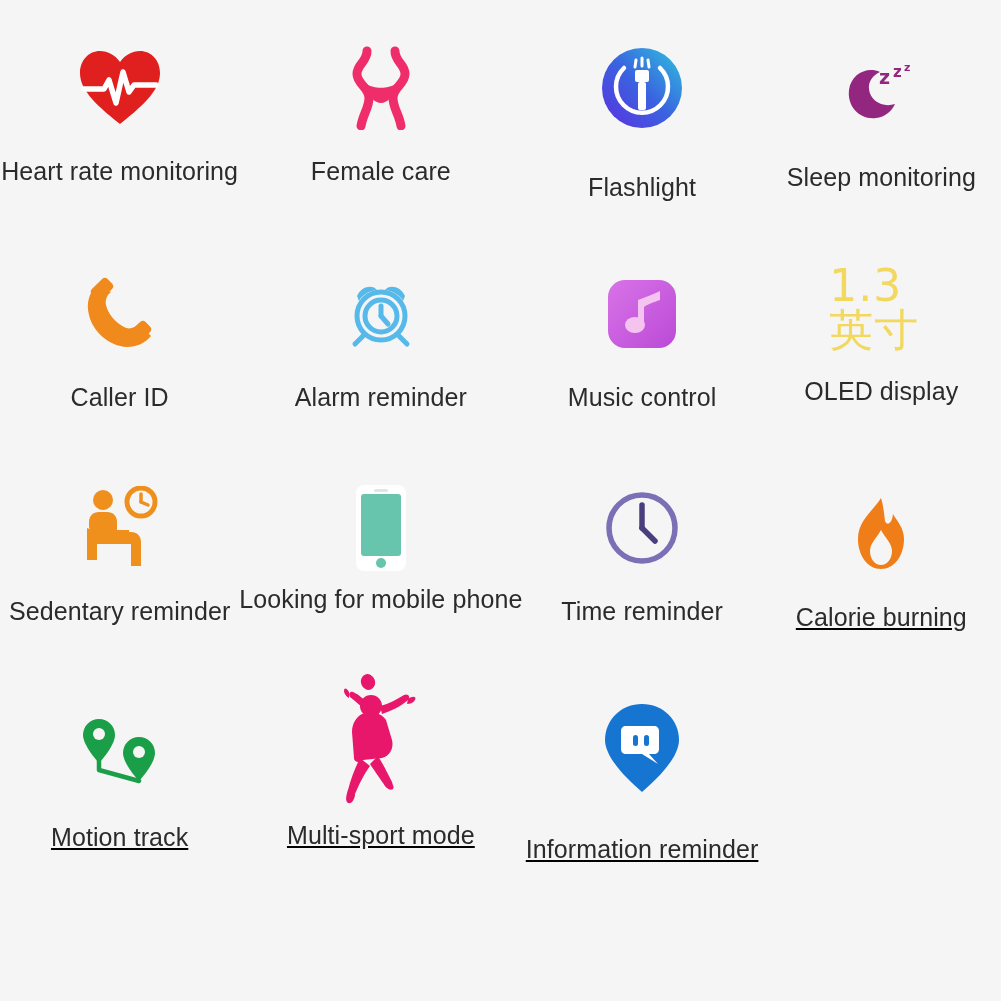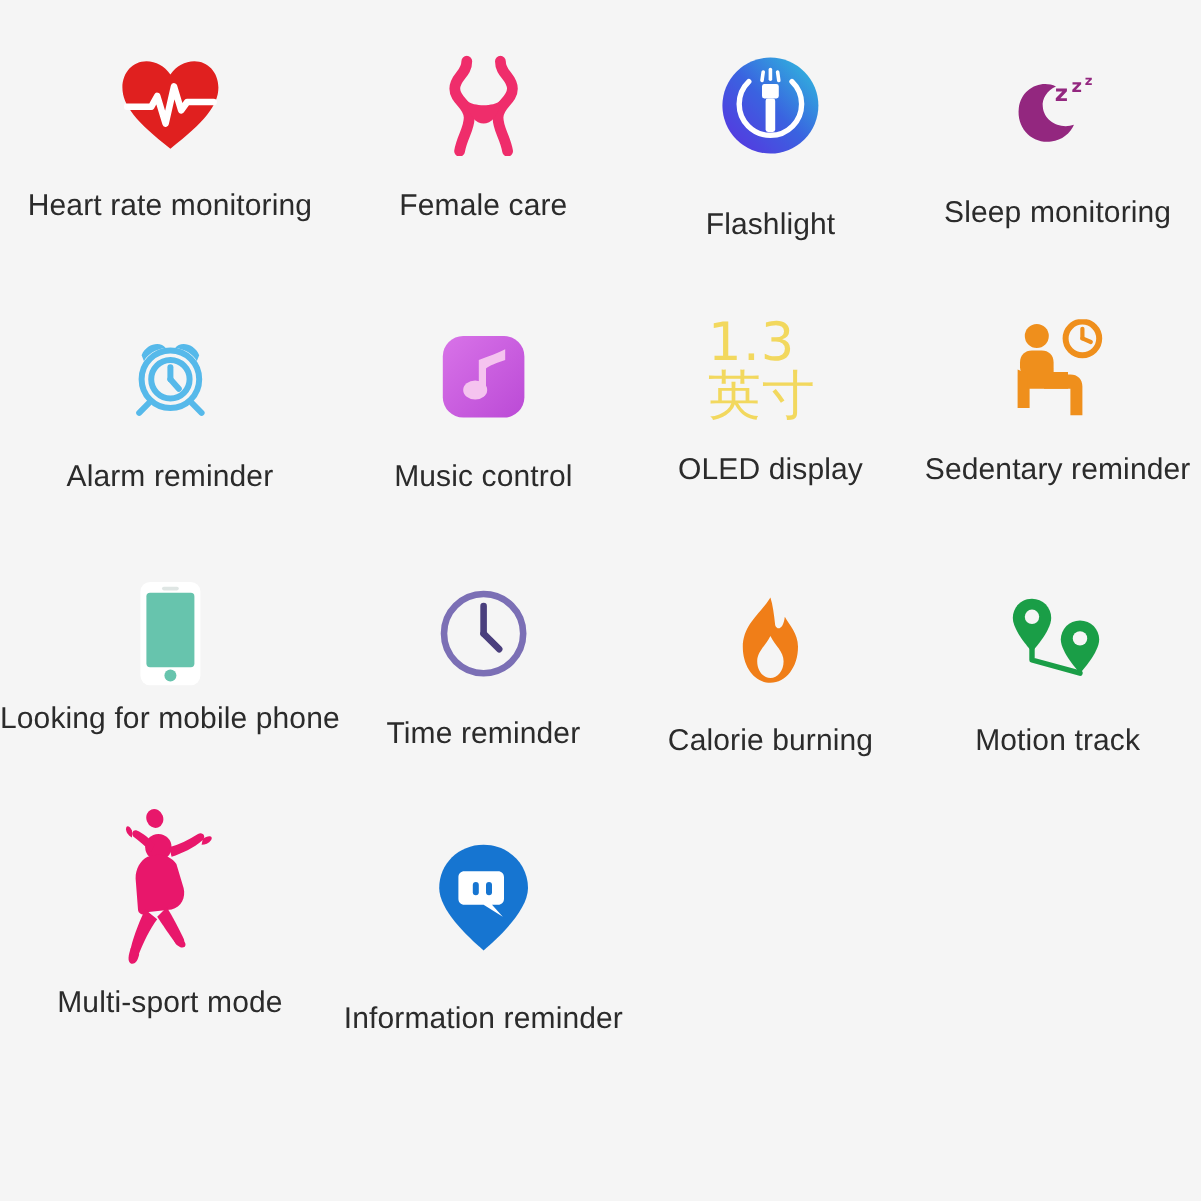--- a/index.html
+++ b/index.html
@@ -48,21 +48,21 @@
     text-align: left;
     line-height: 1.2;
     white-space: nowrap;
   }
   
   .cell.r1 { padding-top: 16px; }
   .cell.r1.c4 .cell-label { margin-top: 32px; }
   .cell.r2 { padding-top: 22px; }
   .cell.r3 { padding-top: 16px; }
   .cell.r3.c3 .cell-label { margin-top: 4px; }
-  .cell.r4 { padding-top: 22px; }
+  .cell.r4 { padding-top: 22px; text-decoration: underline; }
   .cell.r4.c3 .icon-box { margin-top: -14px; }
   .cell.r4.c3 .cell-label { margin-top: 28px; }
   .cell.r4.c4 .icon-box { margin-top: -6px; }
   .cell.r4.c4 .cell-label { margin-top: 34px; }
   .oled-text {
     font-size: 44px;
     font-weight: 400;
     line-height: 1;
     color: #f2d85e;
     font-family: "DejaVu Sans", sans-serif;
@@ -131,20 +131,32 @@
         <g fill="#93277f" font-family="DejaVu Sans, sans-serif" font-weight="bold">
           <text x="40" y="26" font-size="19">z</text>
           <text x="54" y="19" font-size="15">z</text>
           <text x="65" y="13" font-size="11">z</text>
         </g>
       </svg>
     </div>
     <div class="cell-label">Sleep monitoring</div>
   </div>
 
+  <div class="cell r2 c2">
+    <div class="icon-box">
+      <svg width="78" height="78" viewBox="0 0 78 78" aria-hidden="true">
+        <g fill="#f08a1c">
+          <path d="M16 10 C8 18 5 28 8 40 C12 57 28 71 46 72 C56 72 64 68 70 61 L58 48 C54 53 48 55 43 52 C34 47 27 39 25 30 C24 25 26 20 30 17 Z"></path>
+          <rect x="10" y="7" width="22" height="14" rx="4" transform="rotate(-44 21 14)"></rect>
+          <rect x="48" y="50" width="22" height="14" rx="4" transform="rotate(-44 59 57)"></rect>
+        </g>
+      </svg>
+    </div>
+    <div class="cell-label">Caller ID</div>
+  </div>
 
   <div class="cell r2 c3">
     <div class="icon-box">
       <svg width="80" height="80" viewBox="0 0 80 80" aria-hidden="true">
         <g fill="none" stroke="#56b9ea" stroke-width="5" stroke-linecap="round">
           <circle cx="40" cy="42" r="24"></circle>
           <circle cx="40" cy="42" r="16"></circle>
           <line x1="40" y1="42" x2="40" y2="32"></line>
           <line x1="40" y1="42" x2="47" y2="50"></line>
           <line x1="22" y1="62" x2="14" y2="70"></line>

